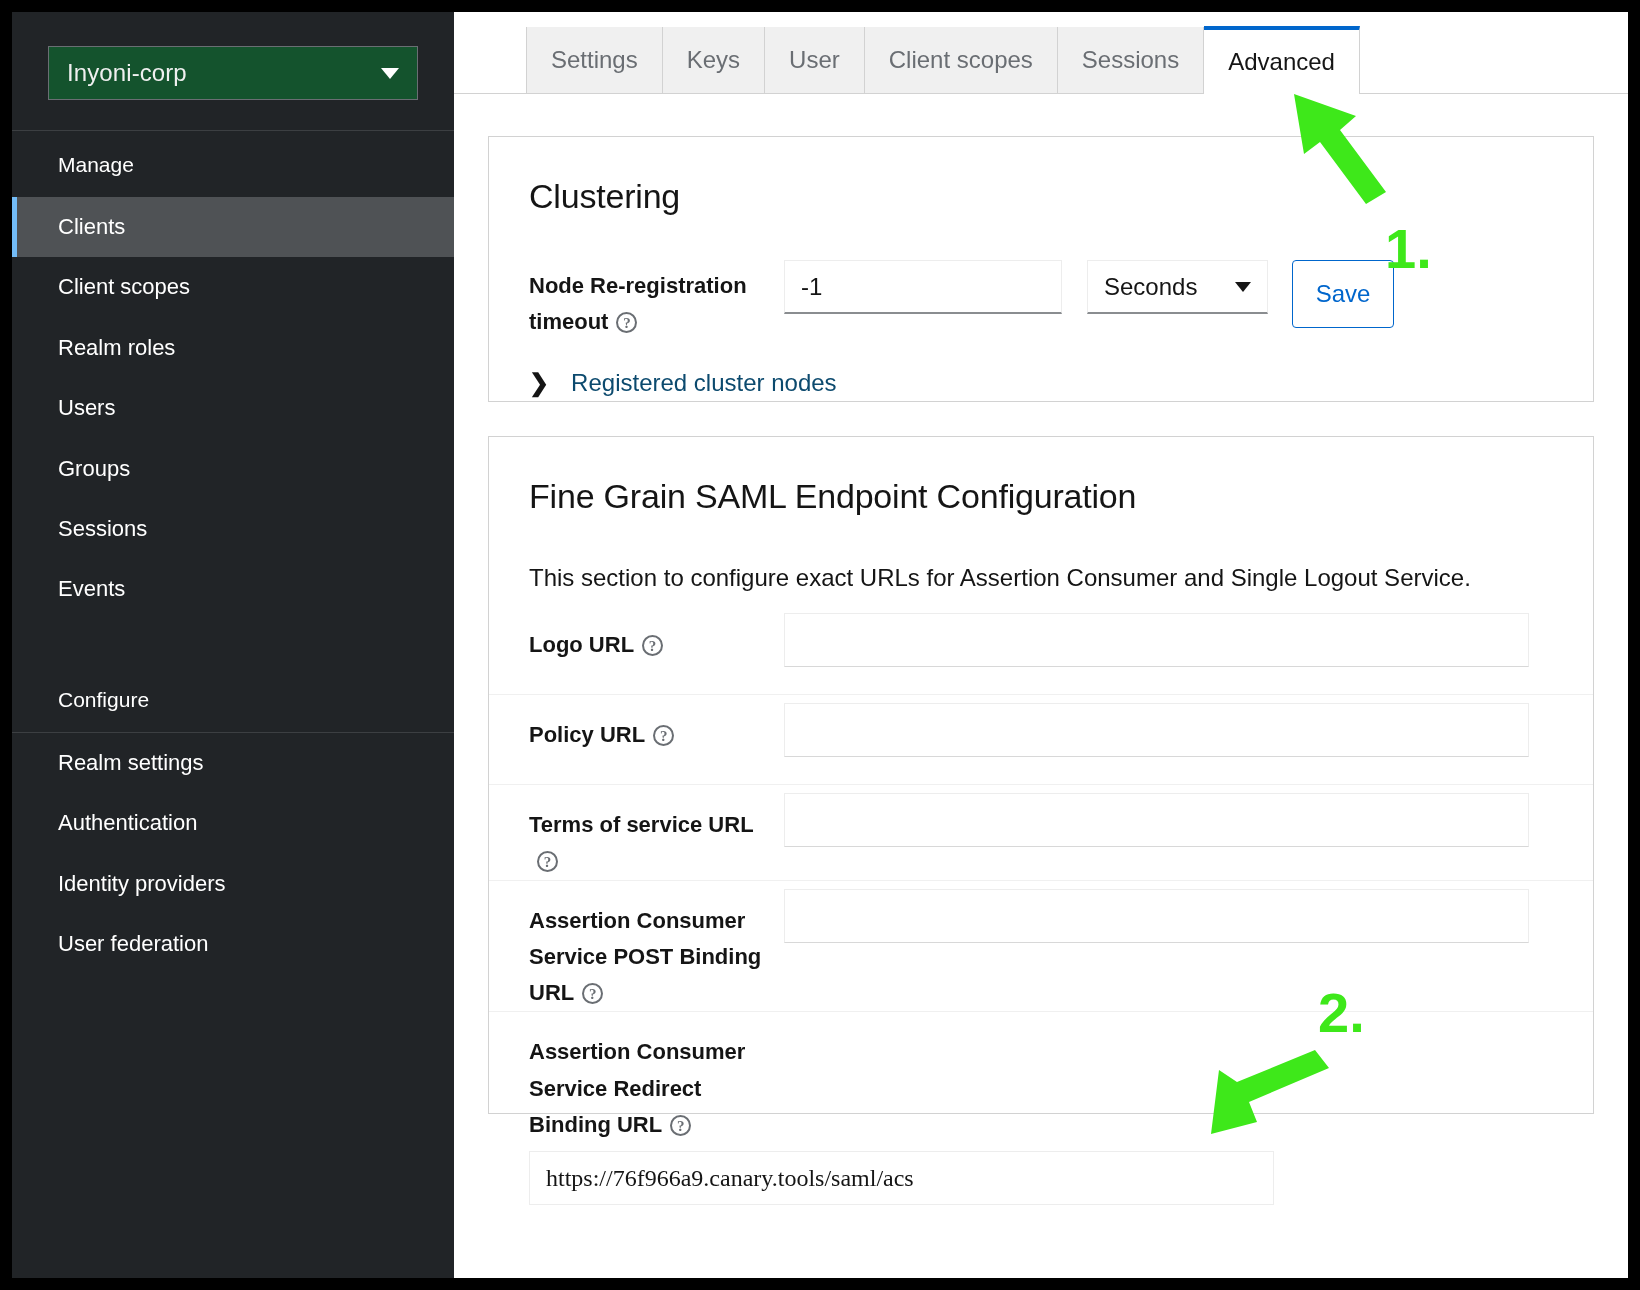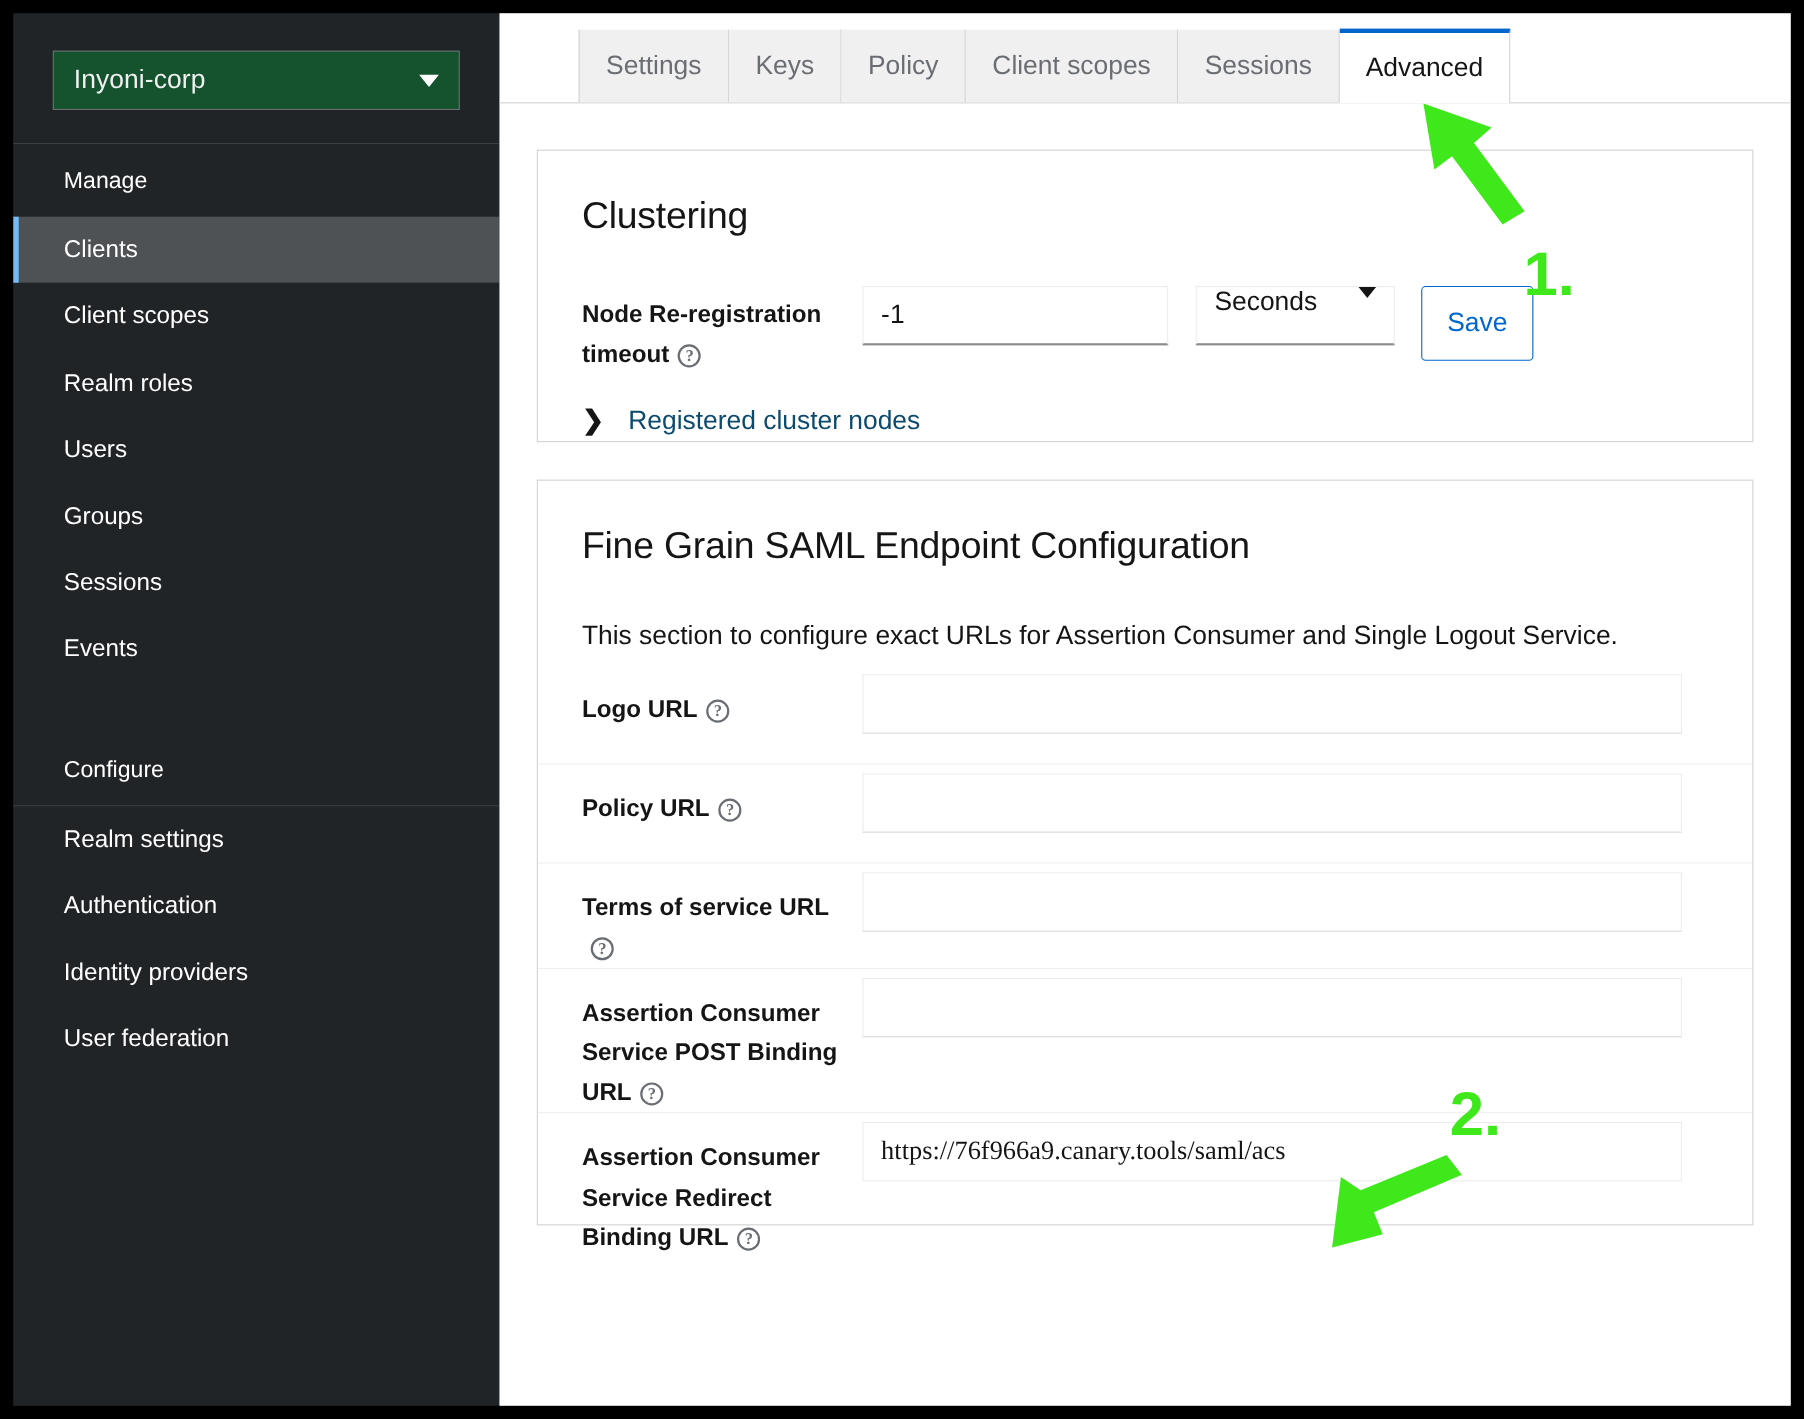--- a/index.html
+++ b/index.html
@@ -212,20 +212,21 @@
     background: #fff;
   }
 
   .unit-select {
     margin-left: 25px;
     width: 181px;
     height: 54px;
     border: 1px solid #ededed;
     border-bottom: 2px solid #8a8d90;
     display: flex;
+    align-items: center;
     padding: 0 16px;
     cursor: pointer;
   }
   .unit-select .unit-text {
     flex: 1;
     font-size: 24px;
     color: #151515;
   }
   .caret-down-dark {
     width: 0; height: 0;
@@ -272,21 +273,21 @@
     top: 168px;
     width: 100%;
   }
   .saml-row {
     display: flex;
     align-items: flex-start;
     border-bottom: 1px solid #f0f0f0;
     padding: 0 0 0 40px;
     min-height: 90px;
   }
-  .saml-row:last-child { border-bottom: none; }
+  .saml-row:last-child { border-bottom: none; flex-direction: column; }
   .saml-label {
     width: 255px;
     font-size: 22px;
     font-weight: bold;
     color: #151515;
     line-height: 1.65;
     padding-top: 22px;
     padding-right: 10px;
   }
   .saml-input {
@@ -383,21 +384,21 @@
   <div id="main">
 
     <div id="tabs">
       <div class="tab">
         <span>Settings</span>
       </div>
       <div class="tab">
         <span>Keys</span>
       </div>
       <div class="tab">
-        <span>Policy</span>
+        <span>User</span>
       </div>
       <div class="tab">
         <span>Client scopes</span>
       </div>
       <div class="tab">
         <span>Sessions</span>
       </div>
       <div class="tab active">
         <span>Advanced</span>
       </div>

